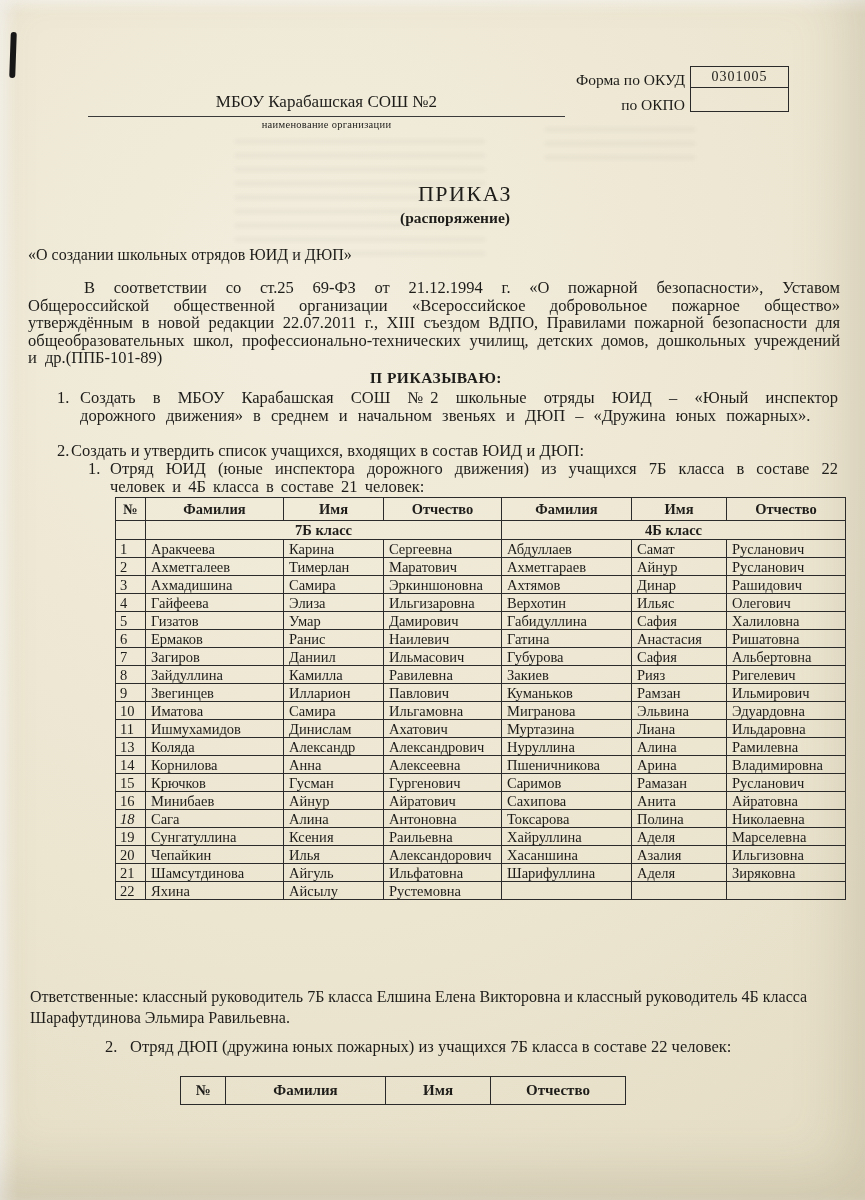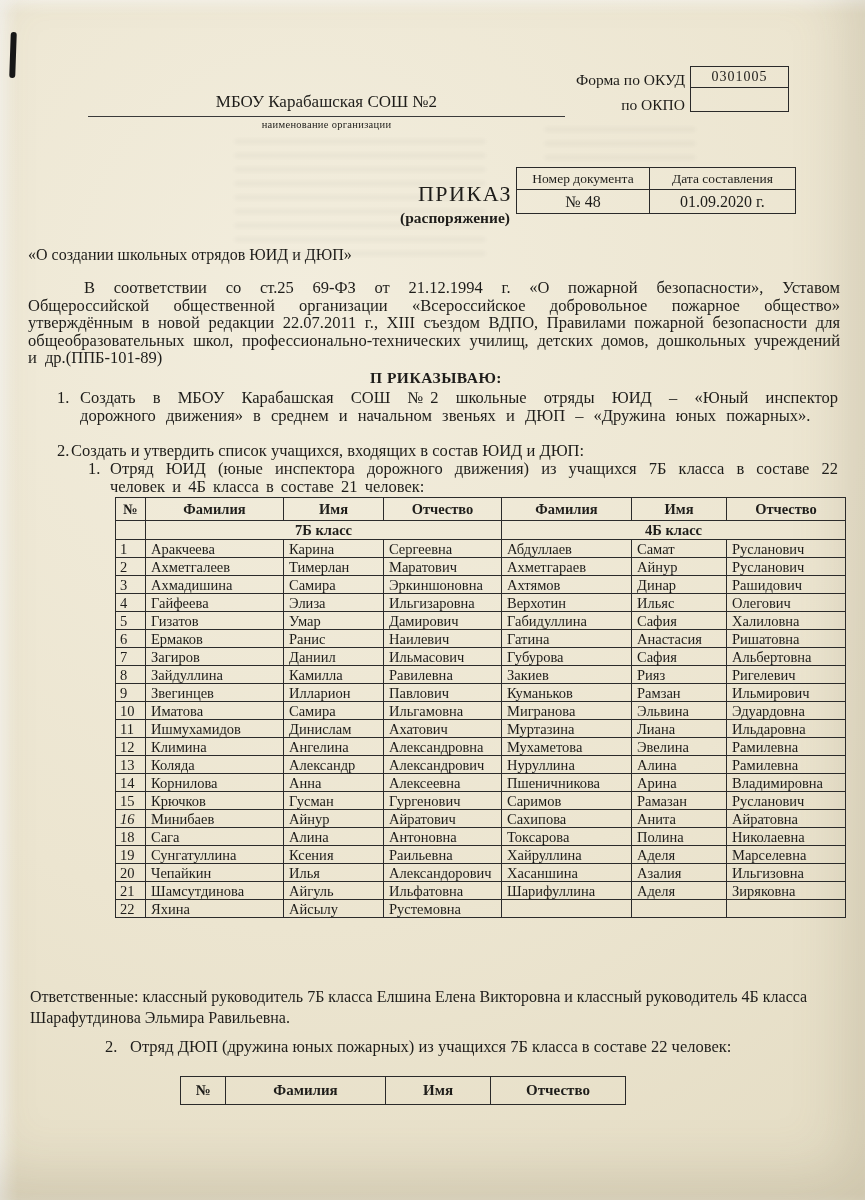--- a/index.html
+++ b/index.html
@@ -92,36 +92,20 @@
   <div class="box okud-box">
     <span>0301005</span>
   </div>
   <div class="okpo-label">по ОКПО</div>
   <div class="box okpo-box"></div>
 
   <div class="org-name">МБОУ Карабашская СОШ №2</div>
   <div class="org-underline"></div>
   <div class="org-caption">наименование организации</div>
 
-  <table class="doc-meta">
-    <colgroup>
-        <col style="width:133px">
-        <col style="width:146px">
-      </colgroup>
-    <tbody>
-      <tr>
-        <th>Номер документа</th>
-        <th>Дата составления</th>
-      </tr>
-      <tr>
-        <td>№ 48</td>
-        <td>01.09.2020 г.</td>
-      </tr>
-    </tbody>
-  </table>
 
   <div class="doc-title">ПРИКАЗ</div>
   <div class="doc-subtitle">(распоряжение)</div>
 
   <div class="subject">«О создании школьных отрядов ЮИД и ДЮП»</div>
 
   <div class="preamble">В соответствии со ст.25 69-ФЗ от 21.12.1994 г. «О пожарной безопасности», Уставом Общероссийской общественной организации «Всероссийское добровольное пожарное общество» утверждённым в новой редакции 22.07.2011 г., XIII съездом ВДПО, Правилами пожарной безопасности для общеобразовательных школ, профессионально-технических училищ, детских домов, дошкольных учреждений и др.(ППБ-101-89)</div>
 
   <div class="order-word">П РИКАЗЫВАЮ:</div>
 
@@ -258,29 +242,20 @@
         <tr>
           <td>11</td>
           <td>Ишмухамидов</td>
           <td>Динислам</td>
           <td>Ахатович</td>
           <td>Муртазина</td>
           <td>Лиана</td>
           <td>Ильдаровна</td>
         </tr>
         <tr>
-          <td>12</td>
-          <td>Климина</td>
-          <td>Ангелина</td>
-          <td>Александровна</td>
-          <td>Мухаметова</td>
-          <td>Эвелина</td>
-          <td>Рамилевна</td>
-        </tr>
-        <tr>
           <td>13</td>
           <td>Коляда</td>
           <td>Александр</td>
           <td>Александрович</td>
           <td>Нуруллина</td>
           <td>Алина</td>
           <td>Рамилевна</td>
         </tr>
         <tr>
           <td>14</td>

